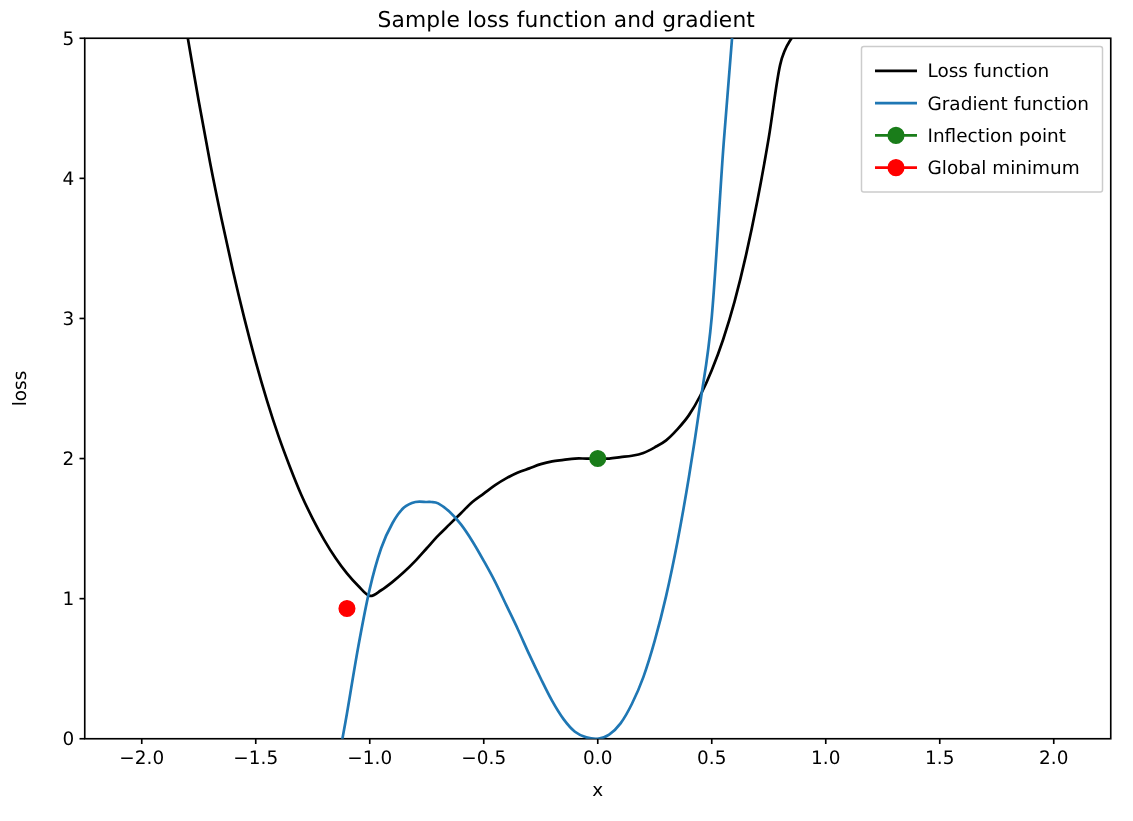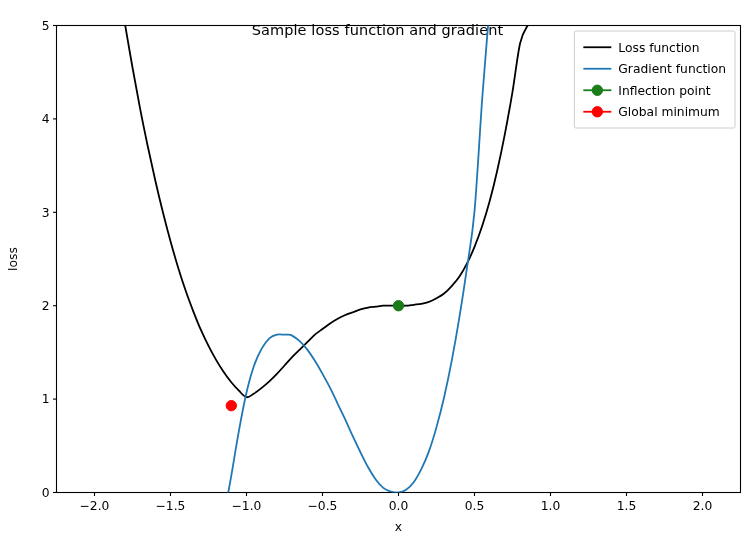--- a/index.html
+++ b/index.html
@@ -15,21 +15,21 @@
   }
   #figure {
     position: relative;
     width: 755px;
     height: 547px;
     background: #ffffff;
   }
   #chart-title {
     position: absolute;
     left: 0;
-    top: 22px;
+    top: 6px;
     width: 755px;
     text-align: center;
     font-size: 14.5px;
     color: #000000;
     letter-spacing: 0.1px;
   }
   #plot-svg {
     position: absolute;
     left: 0;
     top: 0;

